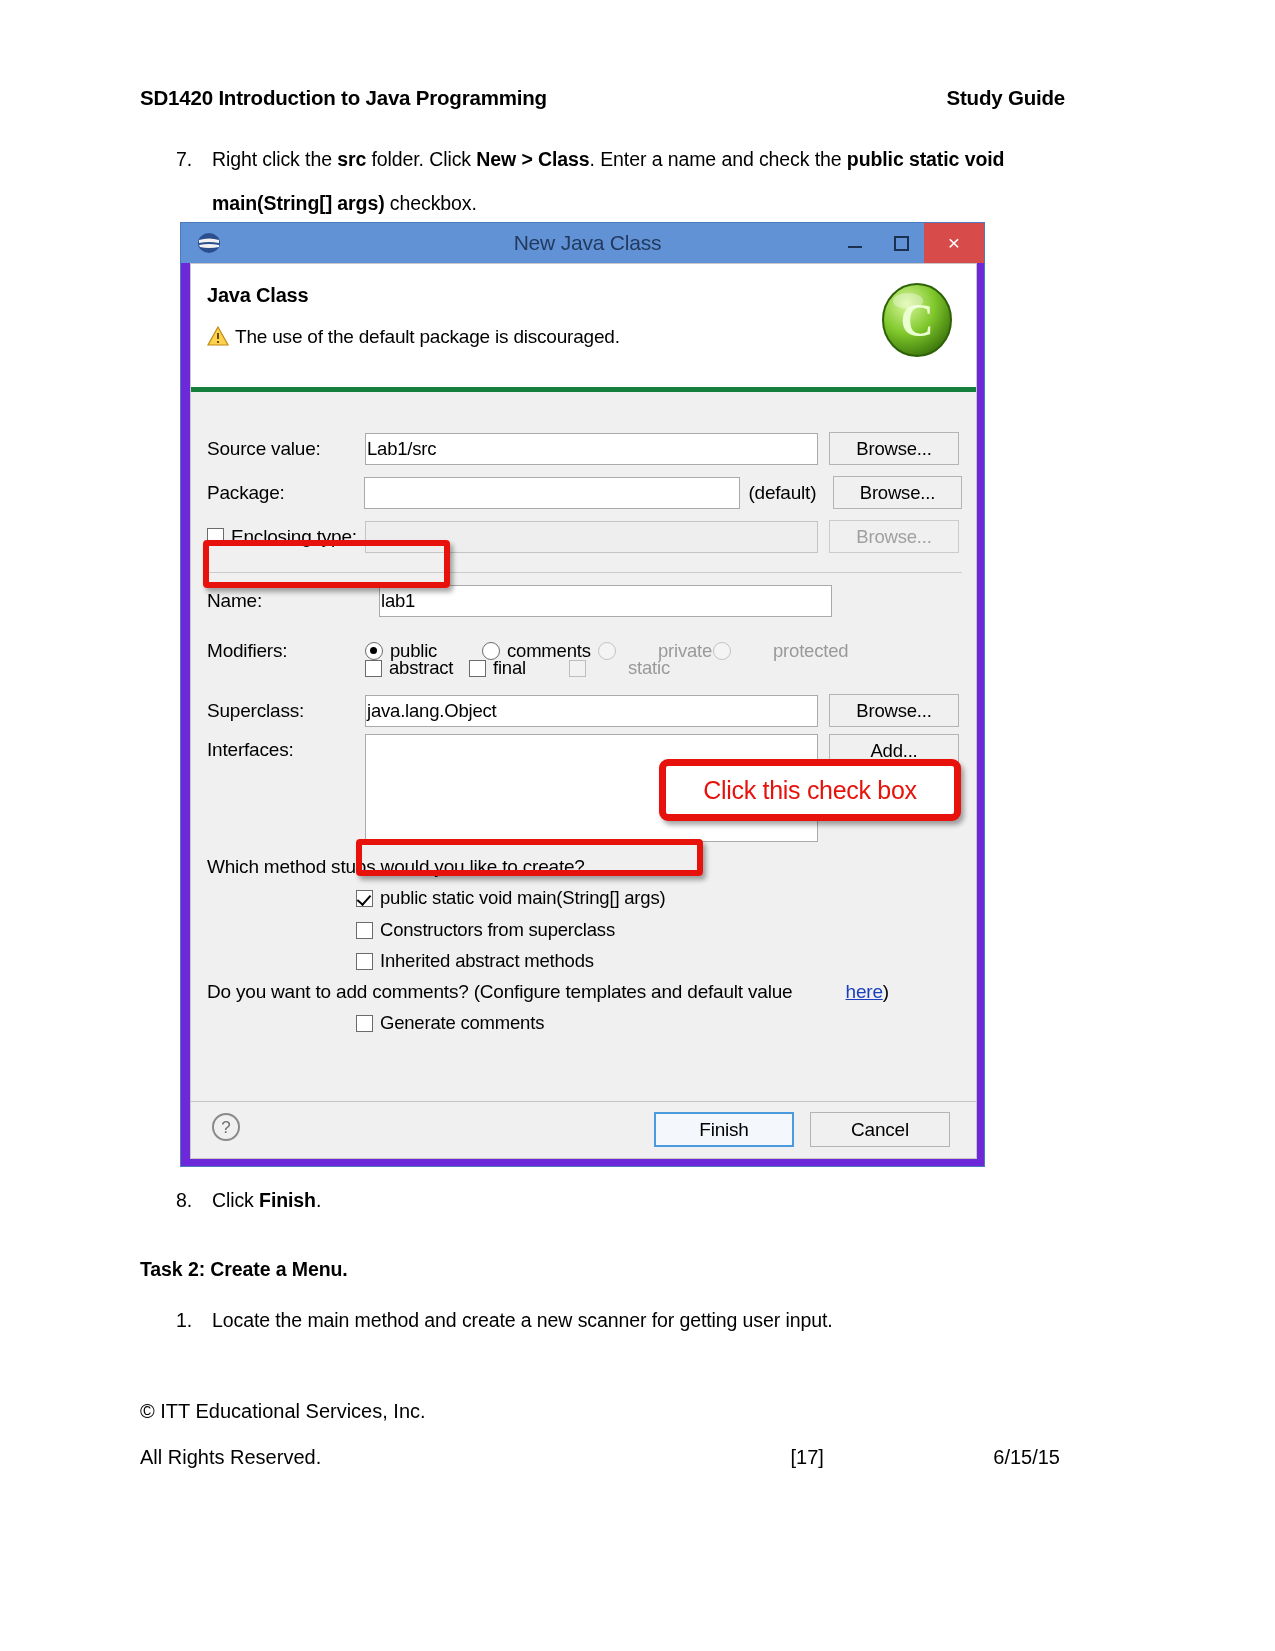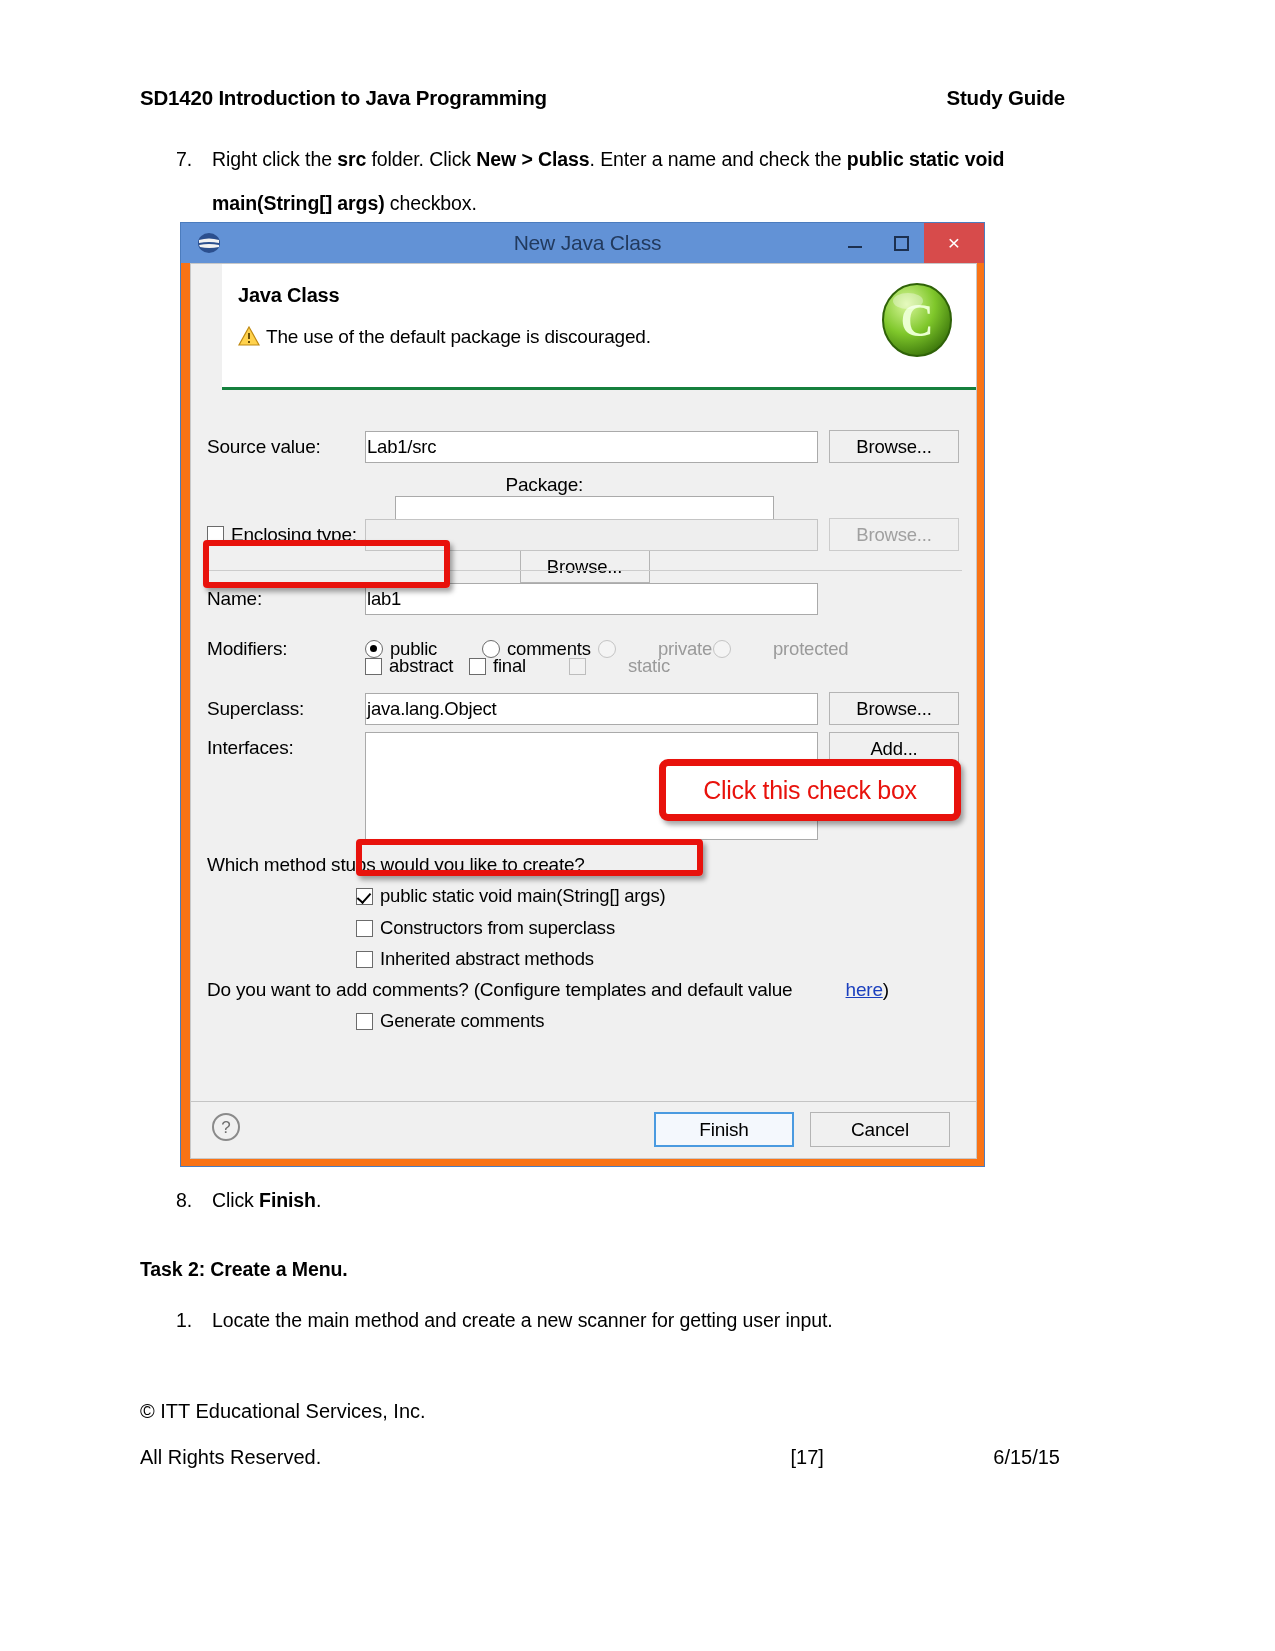--- a/index.html
+++ b/index.html
@@ -85,21 +85,21 @@
   }
   .footer-line2 .pg { margin-left: 300px; }
 
   
   .dialog {
     position: absolute;
     left: 180px;
     top: 222px;
     width: 805px;
     height: 945px;
-    background: #f97316;
+    background: #6d28d9;
     border: 1px solid #4b7cbe;
     box-sizing: border-box;
   }
   .titlebar {
     position: relative;
     height: 40px;
     background: #6292d6;
     display: flex;
     align-items: center;
   }
@@ -164,22 +164,21 @@
     background: #f0f0f0;
     border: 1px solid #c8c8c8;
     box-sizing: border-box;
   }
 
   
   .banner {
     position: relative;
     height: 123px;
     background: #ffffff;
-    border-bottom: 3px solid #15803d;
-    margin-left: 31px;
+    border-bottom: 5px solid #15803d;
   }
   .banner-title {
     position: absolute;
     left: 16px;
     top: 20px;
     font-size: 20px;
     font-weight: bold;
     letter-spacing: -0.2px;
   }
   .banner-msg {
@@ -454,37 +453,37 @@
       </div>
 
       <div class="form">
 
         <div class="row" style="left:16px; top:40px; width:755px;">
           <span class="lbl" style="width:158px;">Source value:</span>
           <span class="tfield" style="width:453px;">Lab1/src</span>
           <span class="btn" style="width:130px; margin-left:11px;">Browse...</span>
         </div>
 
-        <div class="row" style="left:16px; top:84px; width:755px;flex-direction:column;">
+        <div class="row" style="left:16px; top:84px; width:755px;">
           <span class="lbl" style="width:158px;">Package:</span>
           <span class="tfield" style="width:379px;"></span>
           <span class="lbl" style="width:85px; margin-left:8px;">(default)</span>
           <span class="btn" style="width:130px;">Browse...</span>
         </div>
 
         <div class="row" style="left:16px; top:128px; width:755px;">
           <span class="cb"></span>
           <span class="lbl" style="margin-left:7px; width:134px;">Enclosing type:</span>
           <span class="tfield disabled" style="width:453px;"></span>
           <span class="btn disabled" style="width:130px; margin-left:11px;">Browse...</span>
         </div>
 
         <div class="sep" style="left:16px; top:180px; width:755px;"></div>
 
-        <div class="row" style="left:16px; top:193px; width:755px;">
+        <div class="row" style="left:16px; top:193px; width:755px;gap:14px;">
           <span class="lbl" style="width:158px;">Name:</span>
           <span class="tfield" style="width:453px;">lab1</span>
         </div>
 
         <div class="row" style="left:16px; top:248px; width:755px;">
           <span class="lbl" style="width:158px;">Modifiers:</span>
           <span class="opt" style="width:117px;">
             <span class="rb selected"></span>
             <span>public</span>
           </span>

